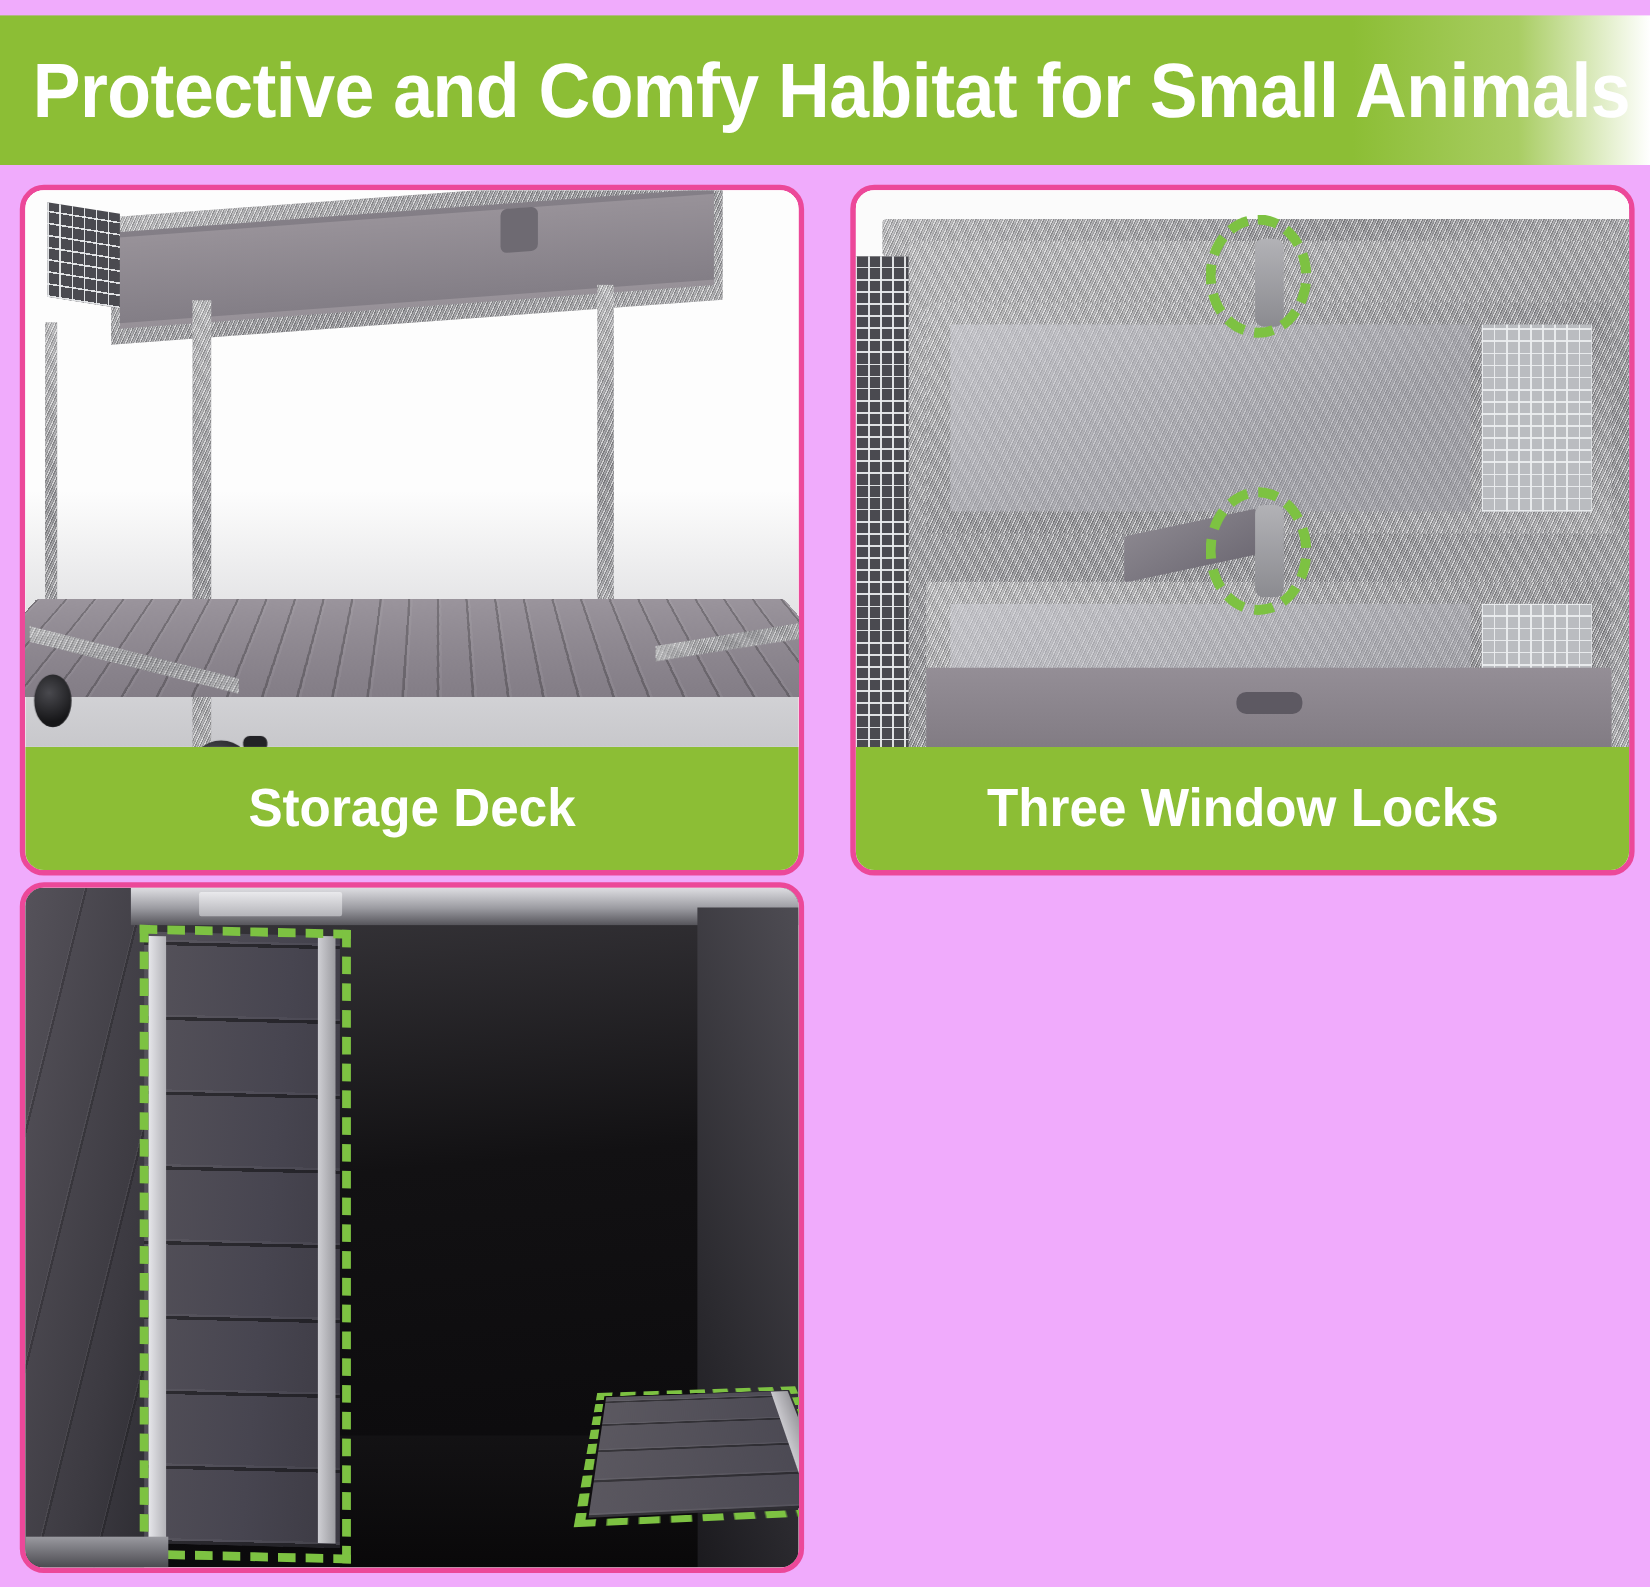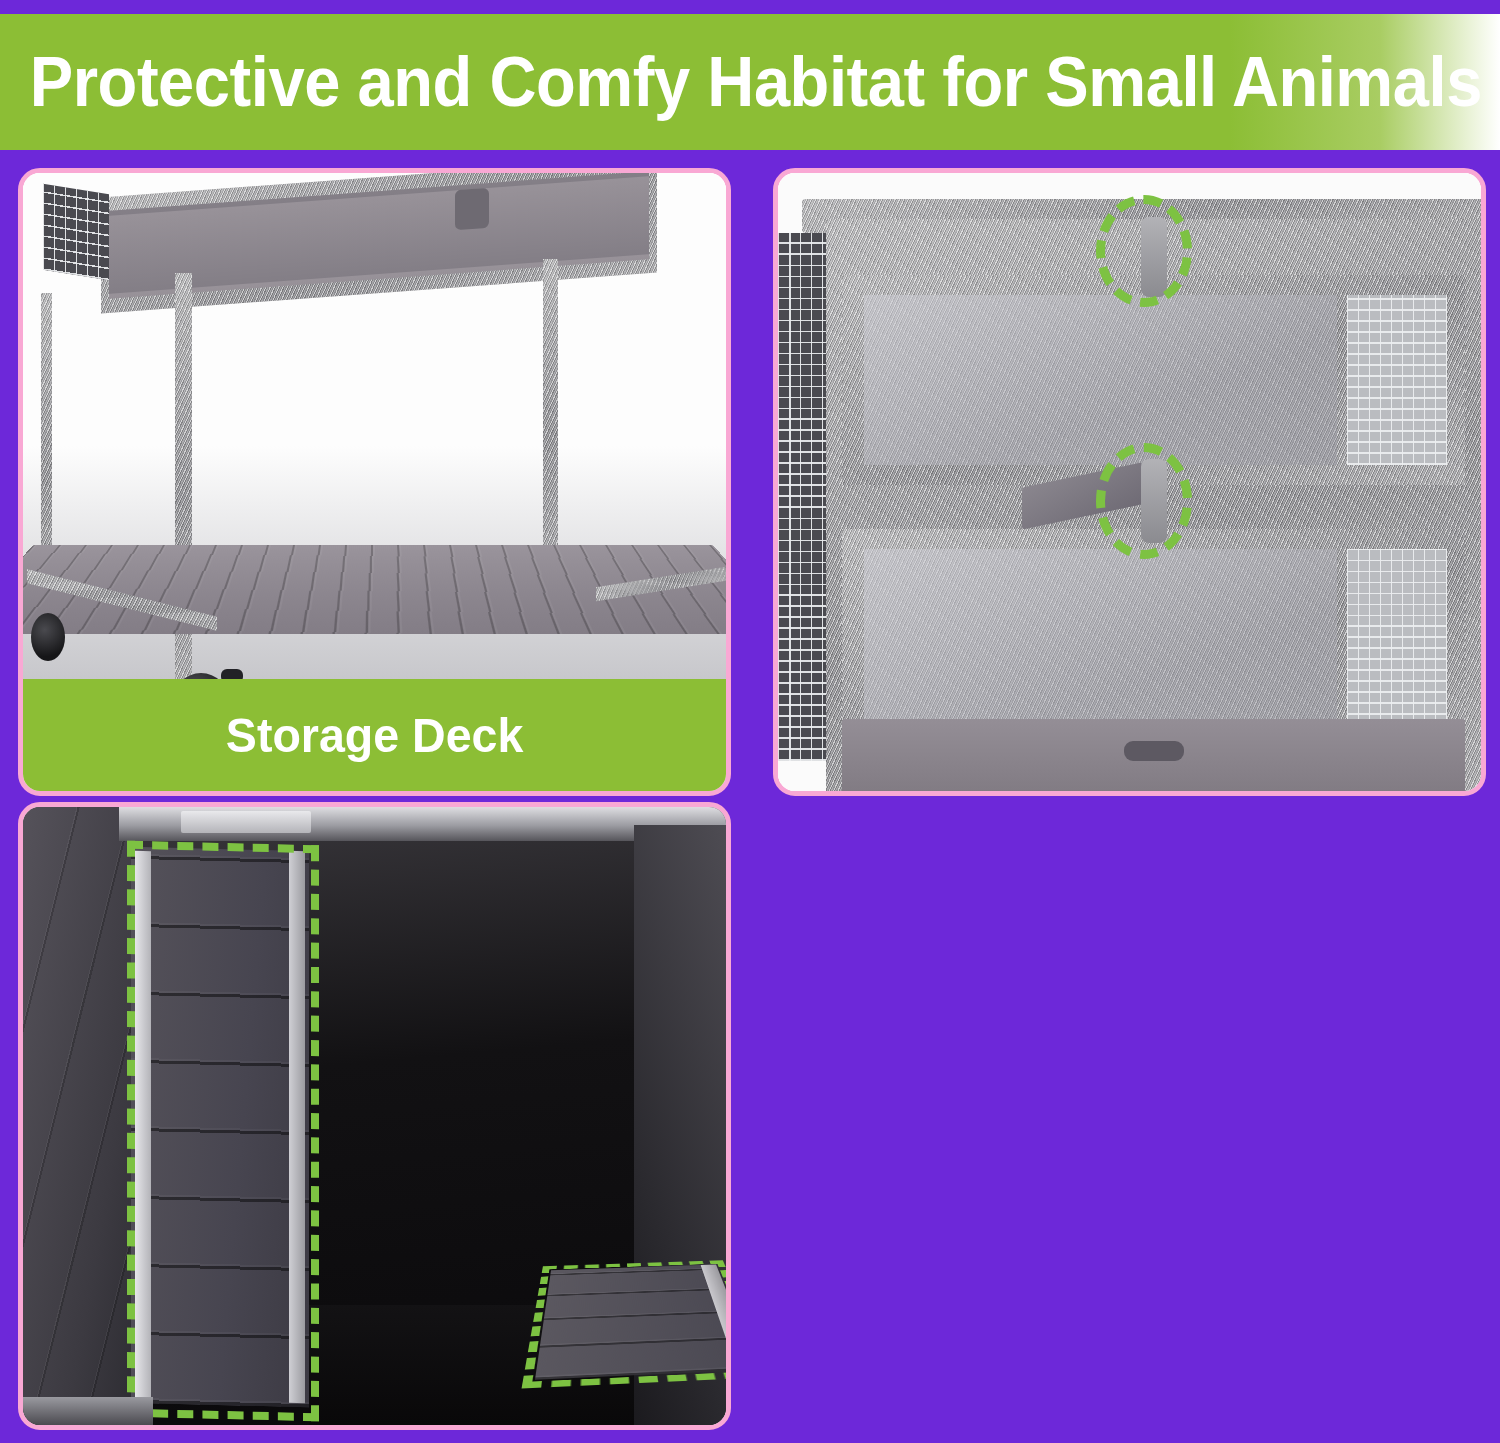--- a/index.html
+++ b/index.html
@@ -2,21 +2,21 @@
 <html><head>
 <meta charset="utf-8">
 <style>
   * { box-sizing: border-box; margin: 0; padding: 0; }
   html, body {
     width: 1500px; height: 1443px;
     background: #ffffff;
     font-family: "Liberation Sans", sans-serif;
     overflow: hidden;
   }
-  .page { position: relative; width: 1500px; height: 1443px; background:#6d28d9; }
+  .page { position: relative; width: 1500px; height: 1443px; background:#f0abfc; }
 
   
   .header-banner {
     position: absolute; left: 0; top: 14px;
     width: 1500px; height: 136px;
     background: linear-gradient(to right, #8CBE35 0%, #8CBE35 82%, #a9cd63 92%, #eaf3d8 98%, #ffffff 100%);
     display: flex; align-items: center;
   }
   .header-title {
     color: #ffffff;
@@ -36,21 +36,21 @@
     left: 18px; top: 168px;
     width: 1468px; height: 1262px;
     display: grid;
     grid-template-columns: 713px 713px;
     grid-template-rows: 628px 628px;
     column-gap: 42px;
     row-gap: 6px;
   }
   .card {
     position: relative;
-    border: 5px solid #f9a8d4;
+    border: 5px solid #ec4899;
     border-radius: 22px;
     background: #ffffff;
     overflow: hidden;
     display: flex;
     flex-direction: column;
   }
   .card-photo {
     position: relative;
     flex: 1 1 auto;
     overflow: hidden;
@@ -327,20 +327,23 @@
 
           <div class="p2-latch" style="left:50%;margin-left:-13px;top:26px;height:80px;"></div>
           <div class="p2-latch" style="left:50%;margin-left:-13px;top:268px;height:84px;"></div>
 
         </div>
 
         <div class="dash-ellipse" style="left:318px;top:22px;width:96px;height:112px;"></div>
         <div class="dash-ellipse" style="left:318px;top:270px;width:96px;height:116px;"></div>
 
       </div>
+      <div class="caption-bar">
+        <span class="caption-text">Three Window Locks</span>
+      </div>
     </div>
 
 
     <div class="card" id="p4">
       <div class="card-photo">
         <div class="photo4"></div>
 
         <div class="p4-leftwall"></div>
         <div class="p4-topedge"></div>
         <div class="p4-topplate"></div>

